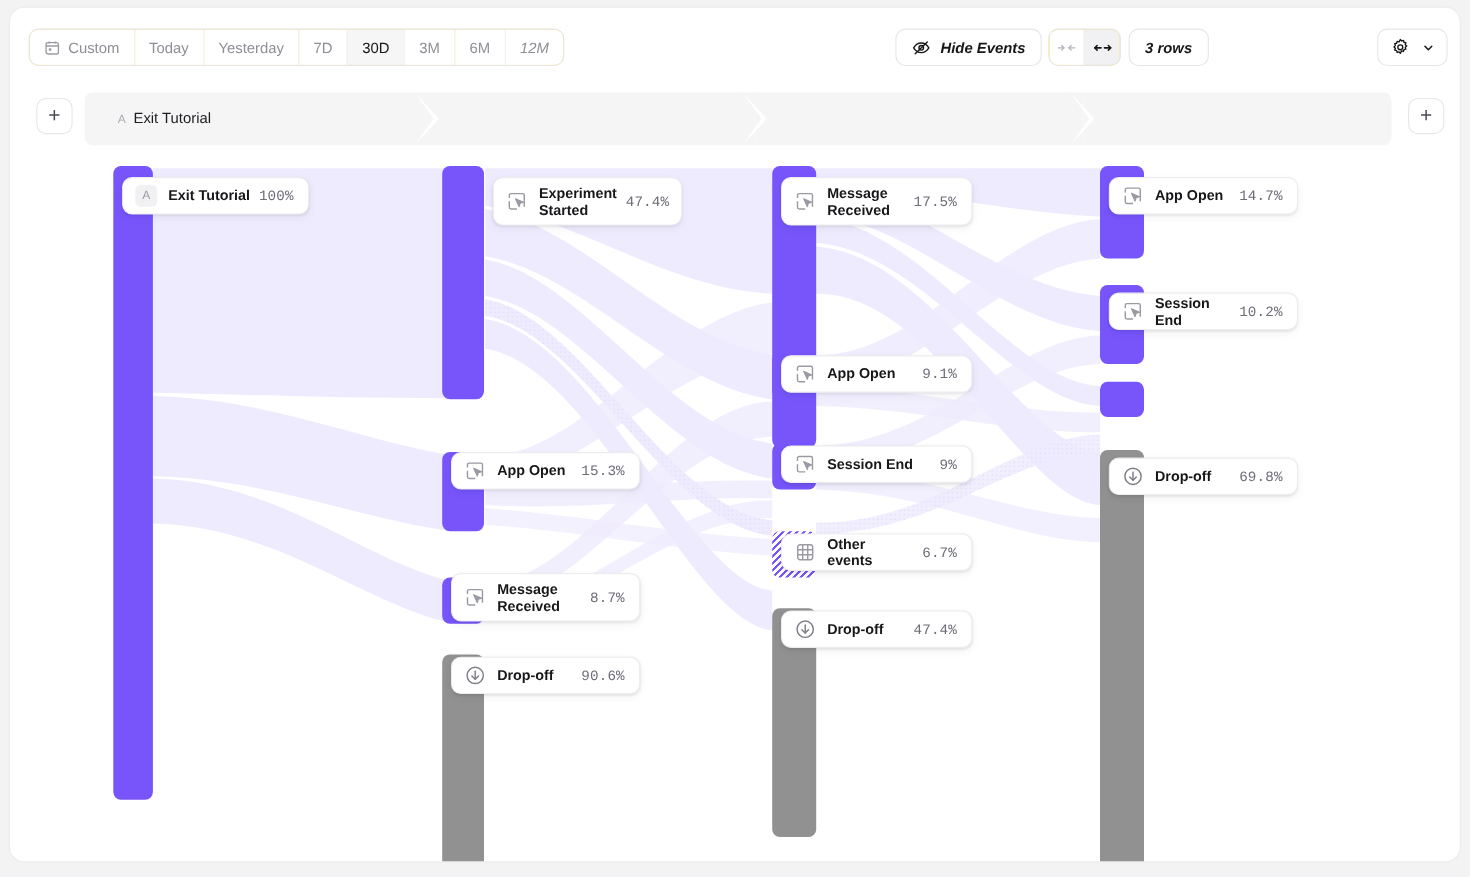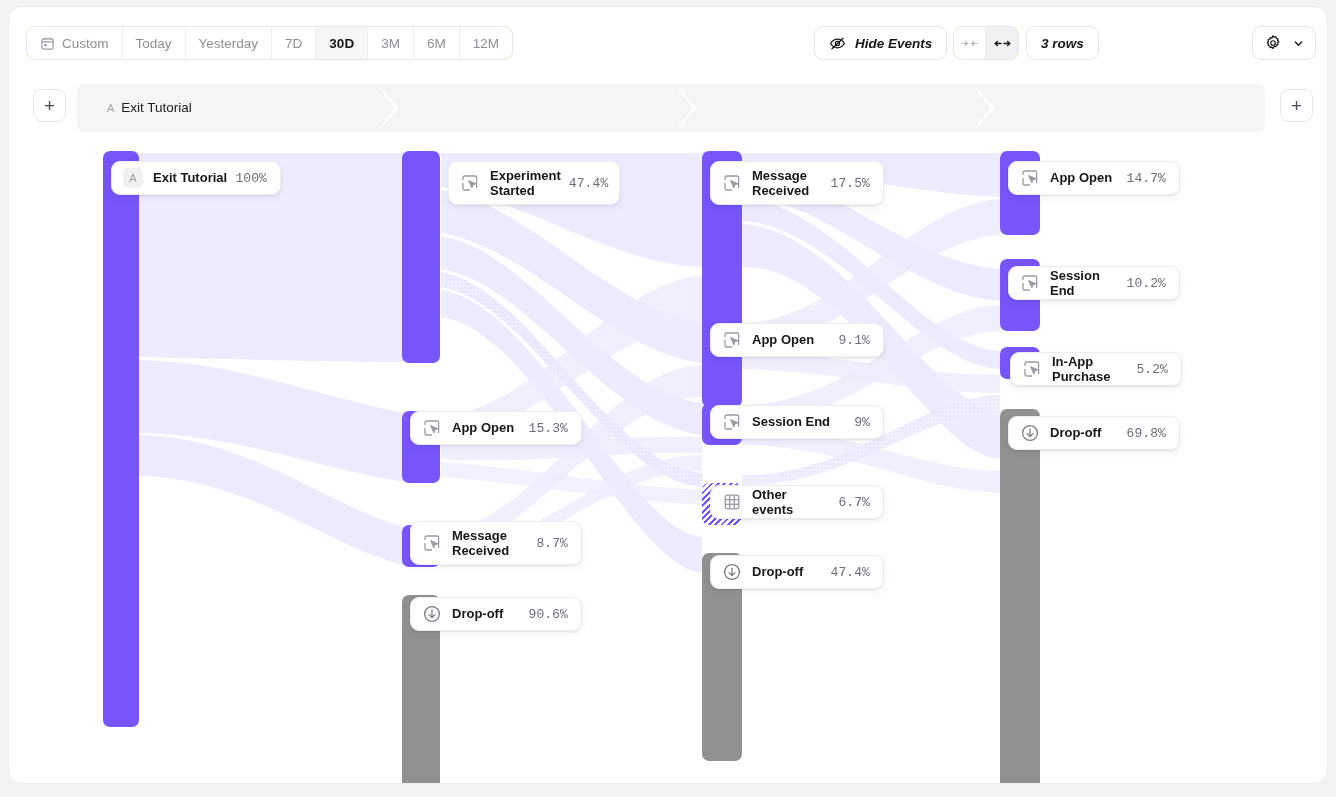--- a/index.html
+++ b/index.html
@@ -35,22 +35,22 @@
   .seg-btn {
     display: flex; align-items: center; gap: 7px;
     padding: 0 13px;
     font-size: 13.5px;
     color: #8e8e96;
     border-right: 1px solid #eeeef0;
     cursor: pointer;
     white-space: nowrap;
     background: #fff;
   }
-  .seg-btn:last-child { border-right: none; }
-  .seg-btn.active { color: #17171a; font-weight: 700; background: #f6f6f7; }
+  .seg-btn:last-child { border-right: none; font-style: italic; }
+  .seg-btn.active { color: #17171a; font-weight: 400; background: #f6f6f7; }
 
   .cal-icon { width: 15px; height: 15px; display: block; }
 
   .tbtn {
     position: absolute; top: 19px; height: 34px;
     display: flex; align-items: center; gap: 9px;
     padding: 0 14px;
     border: 1px solid #e6e6e9; border-radius: 9px;
     background: #fff; cursor: pointer;
     font-size: 13.5px; color: #17171a; font-weight: 700;
@@ -461,31 +461,20 @@
           <path d="M3 7V4.6A1.6 1.6 0 014.6 3H15a1.6 1.6 0 011.6 1.6V15"></path>
           <path d="M3 10v5.4A1.6 1.6 0 004.6 17H10"></path>
           <path d="M8.6 7.6l7.4 3.2-3.1 1-1 3.1z" fill="#9a9aa3" stroke="#9a9aa3" stroke-width="1"></path>
         </svg>
       </span>
       <span class="nm">Session End</span>
       <span class="pc">10.2%</span>
     </div>
 
     <div class="bar purple" style="left:991px;top:212px;width:40px;height:32px;"></div>
-    <div class="node" style="left:1001px;top:217px;width:172px;height:34px;">
-      <span class="ibox">
-        <svg class="ic" width="20" height="20" viewBox="0 0 20 20" fill="none" stroke="#9a9aa3" stroke-width="1.3" stroke-linejoin="round">
-          <path d="M3 7V4.6A1.6 1.6 0 014.6 3H15a1.6 1.6 0 011.6 1.6V15"></path>
-          <path d="M3 10v5.4A1.6 1.6 0 004.6 17H10"></path>
-          <path d="M8.6 7.6l7.4 3.2-3.1 1-1 3.1z" fill="#9a9aa3" stroke="#9a9aa3" stroke-width="1"></path>
-        </svg>
-      </span>
-      <span class="nm">In-App Purchase</span>
-      <span class="pc">5.2%</span>
-    </div>
 
     <div class="bar grey" style="left:991px;top:274px;width:40px;height:442px;"></div>
     <div class="node" style="left:999px;top:281px;width:172px;height:34px;">
       <span class="ibox">
         <svg class="ic" width="20" height="20" viewBox="0 0 20 20" fill="none" stroke="#7c7c86" stroke-width="1.3" stroke-linecap="round" stroke-linejoin="round">
           <circle cx="10" cy="10" r="7.4"></circle>
           <path d="M10 6.2v7.2"></path>
             <path d="M7 10.6l3 2.9 3-2.9"></path>
         </svg>
       </span>

